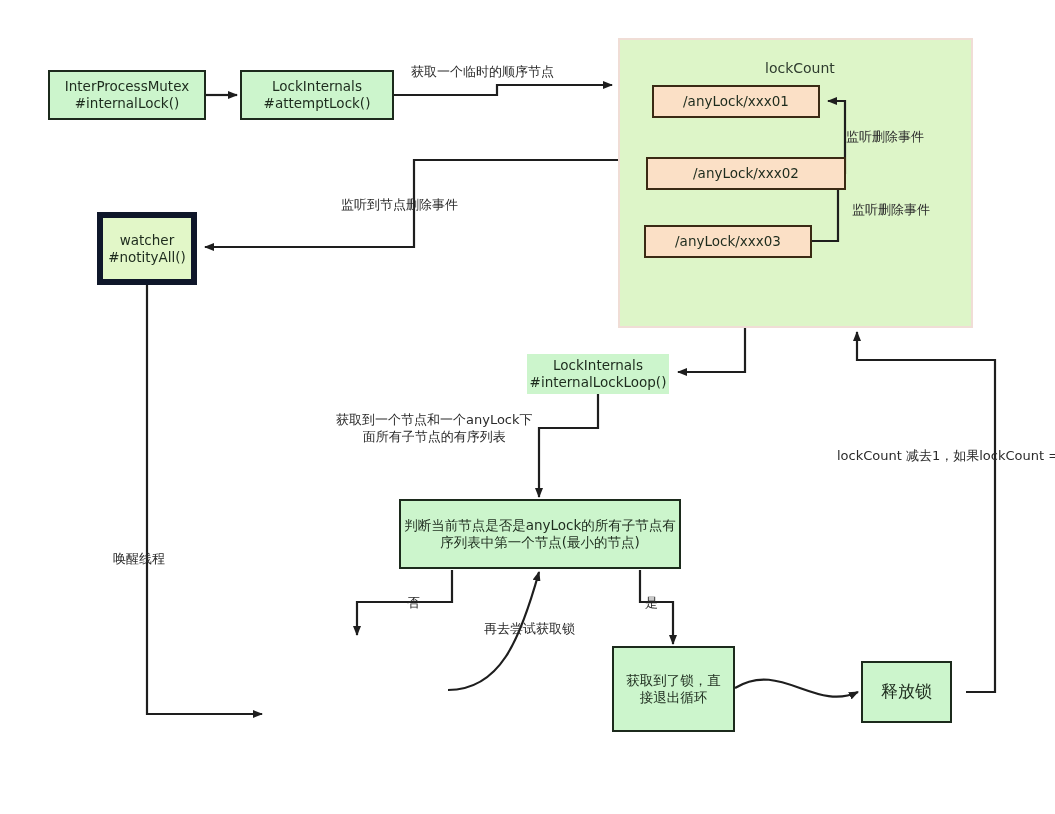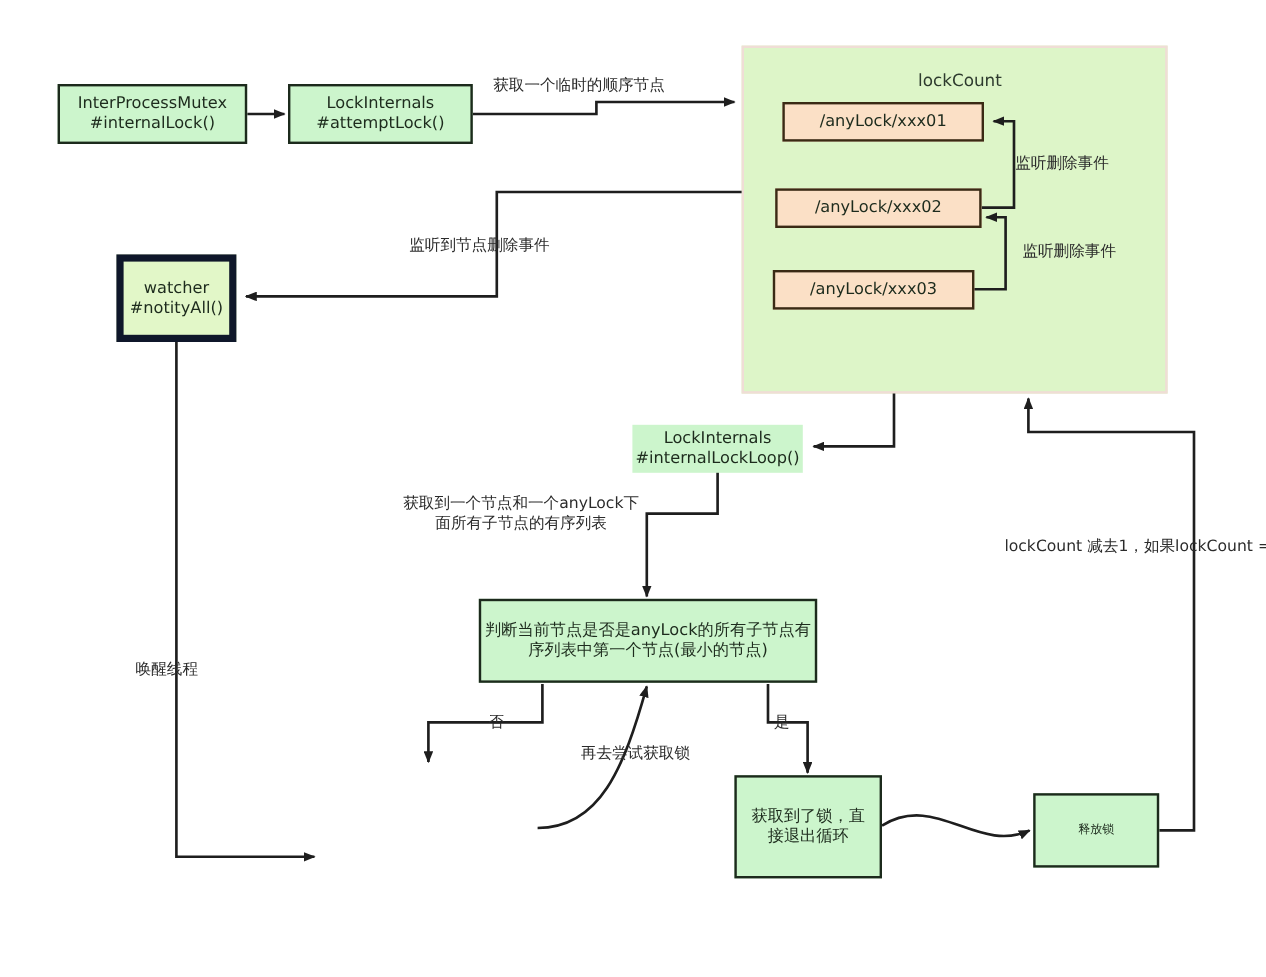--- a/index.html
+++ b/index.html
@@ -120,38 +120,38 @@
   </svg>
 
   <div class="node green" style="left:48px; top:70px; width:158px; height:50px; font-size:13.5px;">InterProcessMutex
 #internalLock()</div>
 
   <div class="node green" style="left:240px; top:70px; width:154px; height:50px; font-size:13.5px;">LockInternals
 #attemptLock()</div>
 
   <div class="node peach" style="left:652px; top:85px; width:168px; height:33px; font-size:13.5px;">/anyLock/xxx01</div>
 
-  <div class="node peach" style="left:646px; top:157px; width:172px; height:33px; font-size:13.5px;">/anyLock/xxx02</div>
+  <div class="node peach" style="left:646px; top:157px; width:200px; height:33px; font-size:13.5px;">/anyLock/xxx02</div>
 
   <div class="node peach" style="left:644px; top:225px; width:168px; height:33px; font-size:13.5px;">/anyLock/xxx03</div>
 
   <div class="node greenlite" style="left:97px; top:212px; width:100px; height:73px; font-size:13.5px;">watcher
 #notityAll()</div>
 
   <div class="node plain" style="left:527px; top:354px; width:142px; height:40px; font-size:13.5px;">LockInternals
 #internalLockLoop()</div>
 
   <div class="node green" style="left:399px; top:499px; width:282px; height:70px; font-size:13.5px;">判断当前节点是否是anyLock的所有子节点有
 序列表中第一个节点(最小的节点)</div>
 
 
   <div class="node green" style="left:612px; top:646px; width:123px; height:86px; font-size:13.5px;">获取到了锁，直
 接退出循环</div>
 
-  <div class="node green" style="left:861px; top:661px; width:105px; height:62px; font-size:10px;">释放锁</div>
+  <div class="node green" style="left:861px; top:661px; width:91px; height:62px; font-size:17px;">释放锁</div>
 
   <div class="edge-label" style="left:411px; top:64px;">获取一个临时的顺序节点</div>
 
   <div class="edge-label" style="left:846px; top:129px;">监听删除事件</div>
 
   <div class="edge-label" style="left:852px; top:202px;">监听删除事件</div>
 
   <div class="edge-label" style="left:341px; top:197px;">监听到节点删除事件</div>
 
   <div class="edge-label" style="left:336px; top:412px;">获取到一个节点和一个anyLock下

